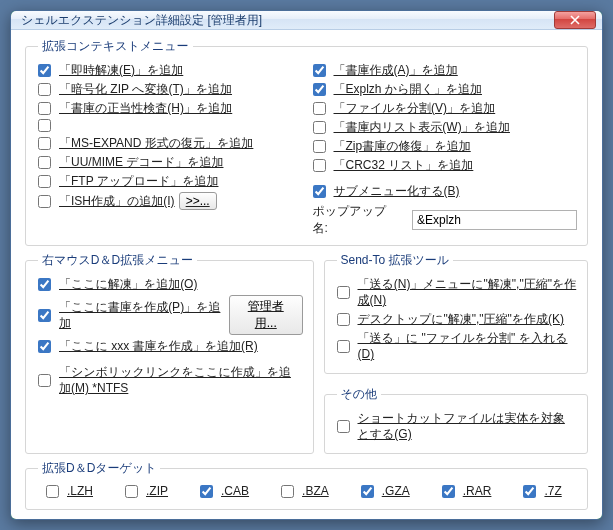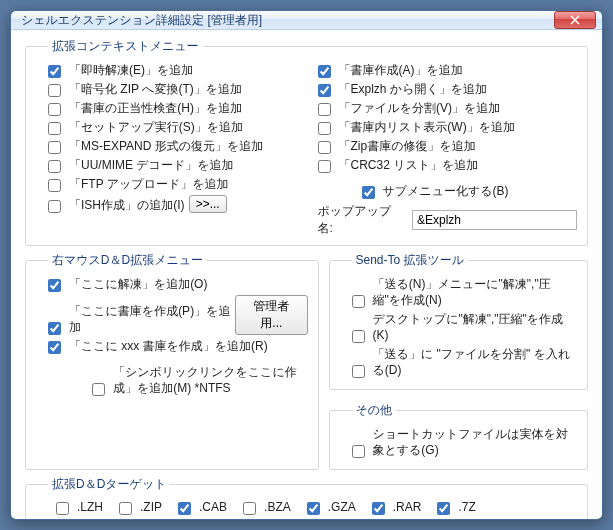--- a/index.html
+++ b/index.html
@@ -55,39 +55,40 @@
   .body {
     flex: 1;
     padding: 8px 14px 10px 14px;
     background: #fff;
     color: #222;
   }
   fieldset {
     border: 1px solid #d6d6d6;
     border-radius: 3px;
     margin: 0 0 6px 0;
-    padding: 4px 10px 8px 22px;
+    padding: 4px 10px 8px 12px;
   }
   legend {
     padding: 0 4px;
     color: #1a3c7a;
   }
   .cols {
     display: flex;
     gap: 10px;
   }
   .col { flex: 1; }
   .row {
     display: flex;
-    align-items: flex-end;
+    align-items: center;
     gap: 4px;
     margin: 3px 0;
     line-height: 16px;
-  }
-  .row-pad { margin-top: 10px; margin-left: 44px; }
+    text-decoration: underline;
+  }
+  .row-pad { margin-top: 10px; }
   input[type=checkbox] {
     width: 13px;
     height: 13px;
     margin: 0 4px 0 0;
     accent-color: #3b77c4;
   }
   label { cursor: default; }
   .more-btn, .item-btn, .btn {
     font-family: inherit;
     font-size: 12px;
@@ -112,21 +113,21 @@
     font-size: 12px;
     height: 20px;
   }
   .two-groups {
     display: flex;
     gap: 10px;
   }
   .two-groups > fieldset { flex: 1; }
   .targets-row {
     display: flex;
-    gap: 16px;
+    gap: 32px;
     padding: 2px 8px;
   }
   .targets-row .row { margin: 0; }
   .footer {
     display: flex;
     justify-content: flex-end;
     gap: 8px;
     padding: 8px 14px 12px 0;
   }
 </style>
@@ -156,21 +157,20 @@
           <div class="row">
               <input type="checkbox" style="">
               <label>「暗号化 ZIP へ変換(T)」を追加</label>
             </div>
           <div class="row">
               <input type="checkbox" style="">
               <label>「書庫の正当性検査(H)」を追加</label>
             </div>
           <div class="row">
               <input type="checkbox" style="">
-              <label>「セットアップ実行(S)」を追加</label>
             </div>
           <div class="row">
               <input type="checkbox" style="">
               <label>「MS-EXPAND 形式の復元」を追加</label>
             </div>
           <div class="row">
               <input type="checkbox" style="">
               <label>「UU/MIME デコード」を追加</label>
             </div>
           <div class="row">

